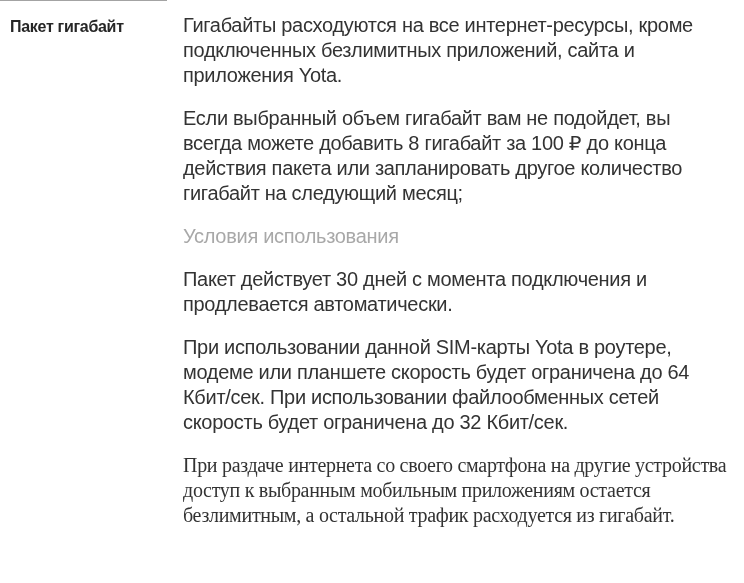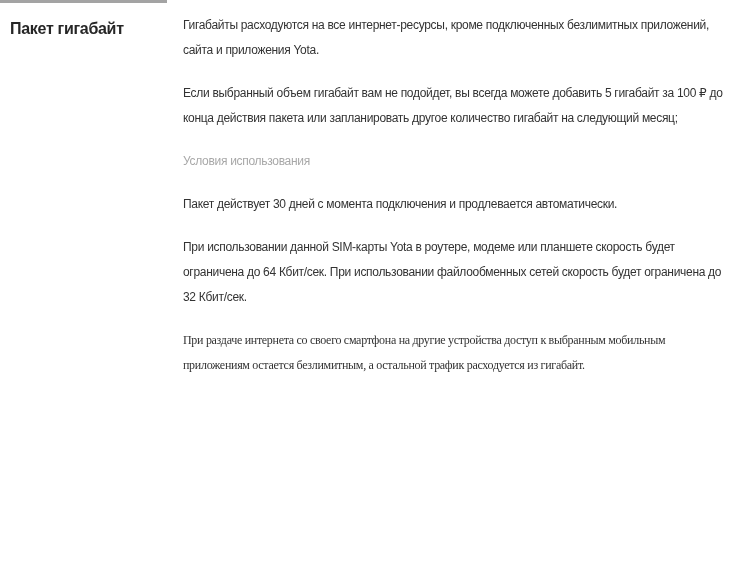--- a/index.html
+++ b/index.html
@@ -16,42 +16,42 @@
     background: #ffffff;
   }
   .section-row {
     display: flex;
     align-items: flex-start;
   }
   .term-col {
     box-sizing: border-box;
     width: 167px;
     flex: 0 0 167px;
-    border-top: 3px solid #a3a3a3;
+    border-top: 1px solid #a3a3a3;
     padding: 13px 10px 0 10px;
     margin-right: 16px;
   }
   .term-title {
     margin: 0;
     font-size: 16px;
     font-weight: 700;
     line-height: 25px;
     color: #262626;
     letter-spacing: -0.3px;
     white-space: nowrap;
   }
   .desc-col {
     box-sizing: border-box;
     width: 545px;
     flex: 0 0 545px;
     padding-top: 13px;
   }
   .desc-col p {
     margin: 0 0 18px 0;
-    font-size: 12px;
+    font-size: 20px;
     line-height: 25px;
     color: #333333;
     letter-spacing: -0.3px;
   }
   .desc-col p.muted {
     color: #a8a8a8;
     margin-top: 12px;
   }
   .desc-col p:last-child {
     margin-bottom: 0;
@@ -64,21 +64,21 @@
 <div class="page">
   <div class="section-row">
 
     <div class="term-col">
       <h3 class="term-title">Пакет гигабайт</h3>
     </div>
 
     <div class="desc-col">
       <p>Гигабайты расходуются на все интернет-ресурсы, кроме подключенных безлимитных приложений, сайта и приложения Yota.</p>
 
-      <p>Если выбранный объем гигабайт вам не подойдет, вы всегда можете добавить 5 гигабайт за 100 ₽ до конца действия пакета или запланировать другое количество гигабайт на следующий месяц;</p>
+      <p>Если выбранный объем гигабайт вам не подойдет, вы всегда можете добавить 8 гигабайт за 100 ₽ до конца действия пакета или запланировать другое количество гигабайт на следующий месяц;</p>
 
       <p class="muted">Условия использования</p>
 
       <p>Пакет действует 30 дней с момента подключения и продлевается автоматически.</p>
 
 
 
       <p>При использовании данной SIM-карты Yota в роутере, модеме или планшете скорость будет ограничена до 64 Кбит/сек. При использовании файлообменных сетей скорость будет ограничена до 32 Кбит/сек.</p>
 
       <p>При раздаче интернета со своего смартфона на другие устройства доступ к выбранным мобильным приложениям остается безлимитным, а остальной трафик расходуется из гигабайт.</p>

